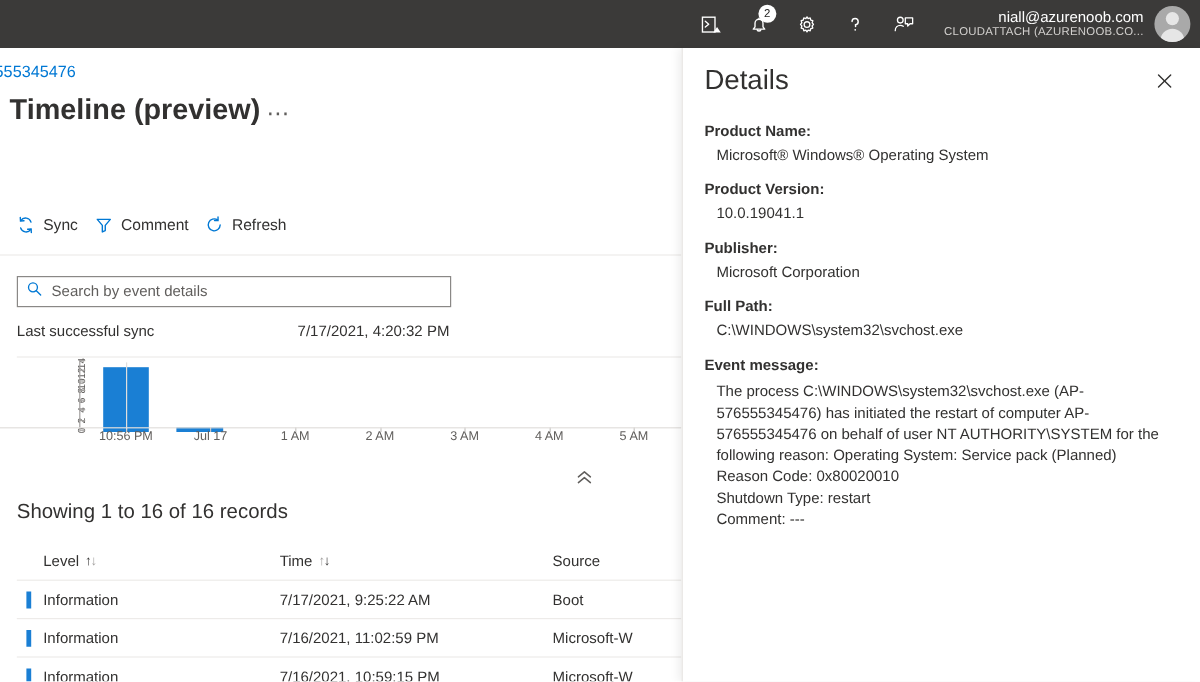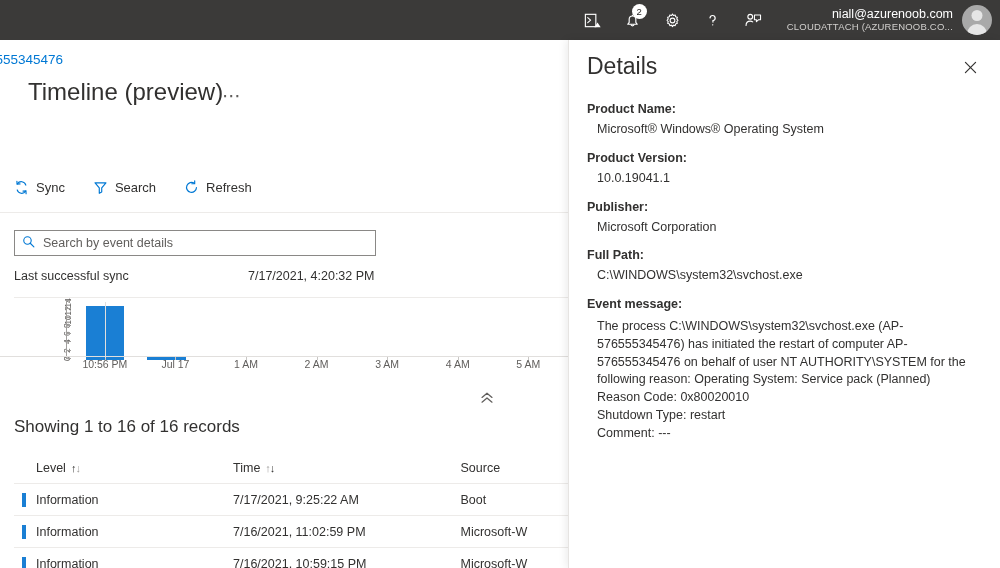--- a/index.html
+++ b/index.html
@@ -59,32 +59,32 @@
   .main {
     position:absolute; left:0; top:40px; width:568px; height:528px;
     background:#fff; overflow:hidden;
   }
   .breadcrumb {
     position:absolute; left:-12px; top:12px;
     color:#0078d4; font-size:13.5px; white-space:nowrap; cursor:pointer;
   }
   .page-title {
     position:absolute; left:8px; top:38px;
-    font-size:24px; color:#323130; font-weight:400; white-space:nowrap;margin-left:20px;
+    font-size:24px; color:#323130; font-weight:700; white-space:nowrap;
   }
   .title-ellipsis {
     position:absolute; left:222px; top:46px;
     font-size:19px; color:#605e5c; letter-spacing:1px; cursor:pointer;
     line-height:1;
   }
 
   
   .toolbar {
     position:absolute; left:14px; top:140px;
-    display:flex; align-items:flex-end; gap:28px;
+    display:flex; align-items:flex-end; gap:14px;
   }
   .tbl-item {
     display:flex; align-items:center; gap:7px; cursor:pointer;
     font-size:13px; color:#323130;
   }
   .tbl-item svg { display:block; }
   .toolbar-rule {
     position:absolute; left:0; top:172px; width:568px; height:1px;
     background:#edebe9;
   }
@@ -312,21 +312,21 @@
           </svg>
         </span>
         <span>Sync</span>
       </div>
       <div class="tbl-item">
         <span>
           <svg width="15" height="15" viewBox="0 0 16 16" fill="none" stroke="#0078d4" stroke-width="1.25" stroke-linejoin="round">
             <path d="M2.2 3 h11.6 l-4.5 5.3 v4.6 l-2.6 1.3 V8.3 z"></path>
           </svg>
         </span>
-        <span>Search</span>
+        <span>Comment</span>
       </div>
       <div class="tbl-item">
         <span>
           <svg width="15" height="15" viewBox="0 0 16 16" fill="none" stroke="#0078d4" stroke-width="1.25" stroke-linecap="round">
             <path d="M13.3 8 A5.3 5.3 0 1 1 11 3.5"></path>
             <path d="M11.4 .9 L11.4 4 L8.3 4"></path>
           </svg>
         </span>
         <span>Refresh</span>
       </div>

